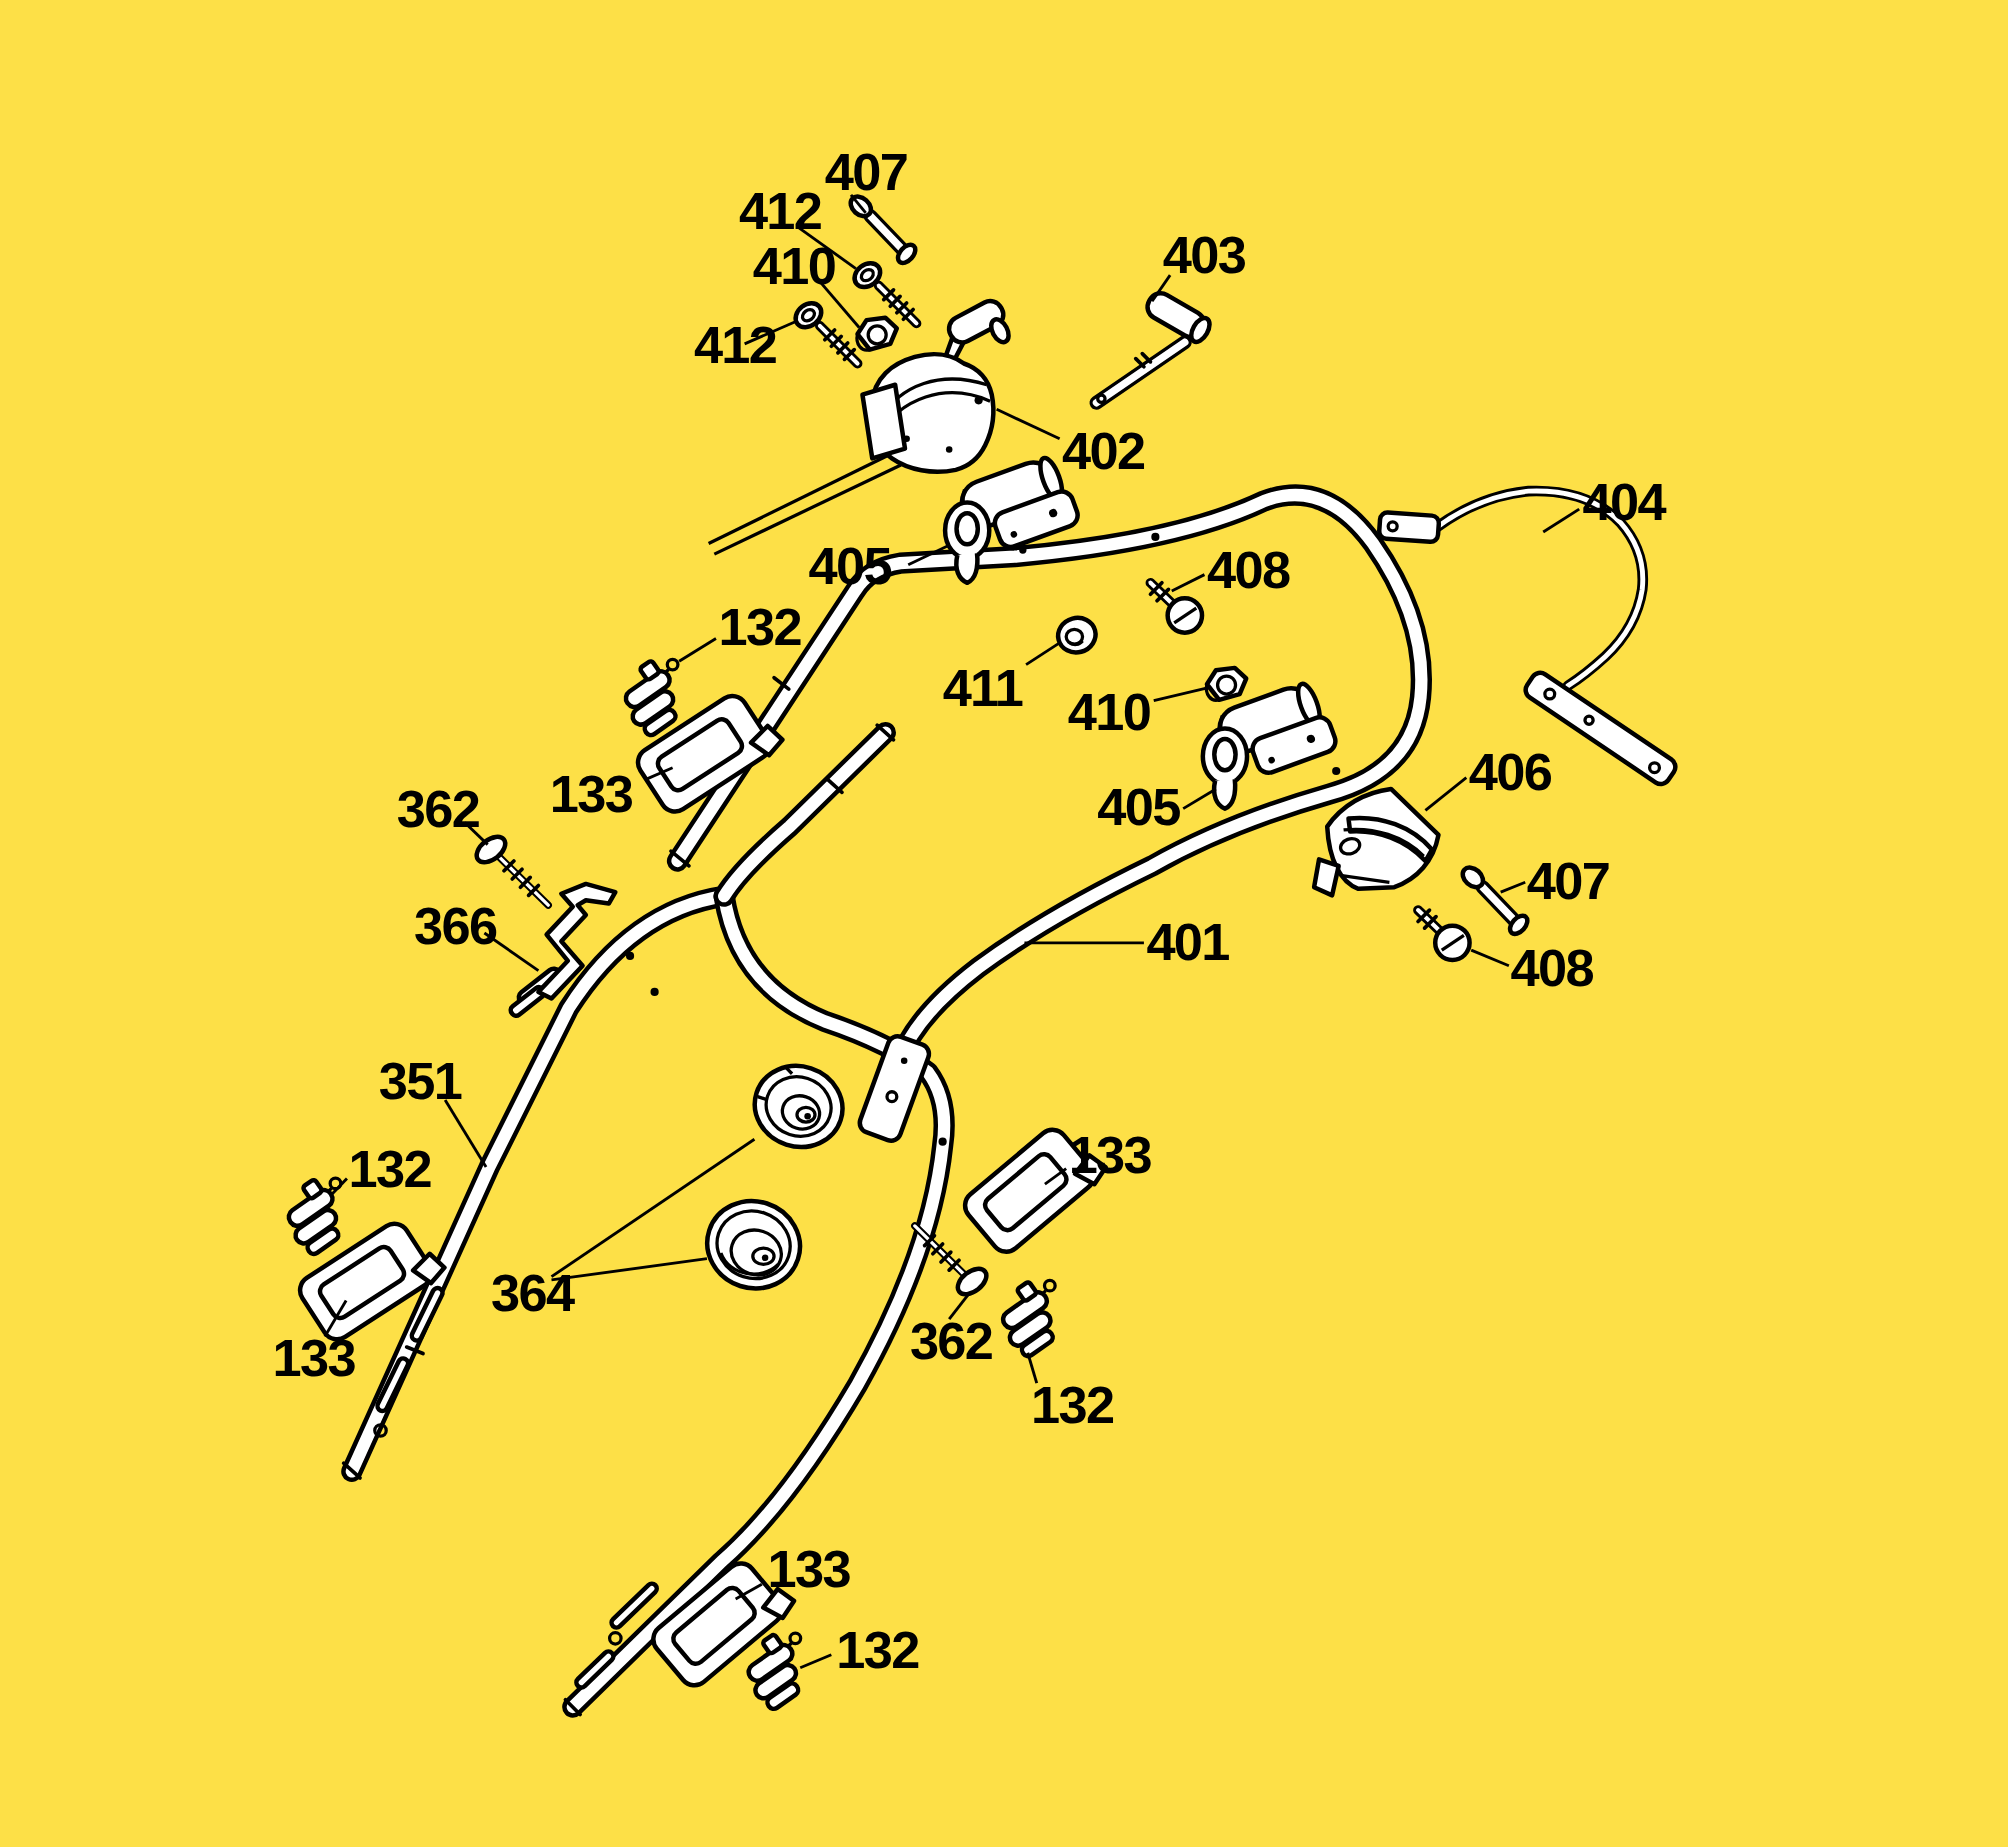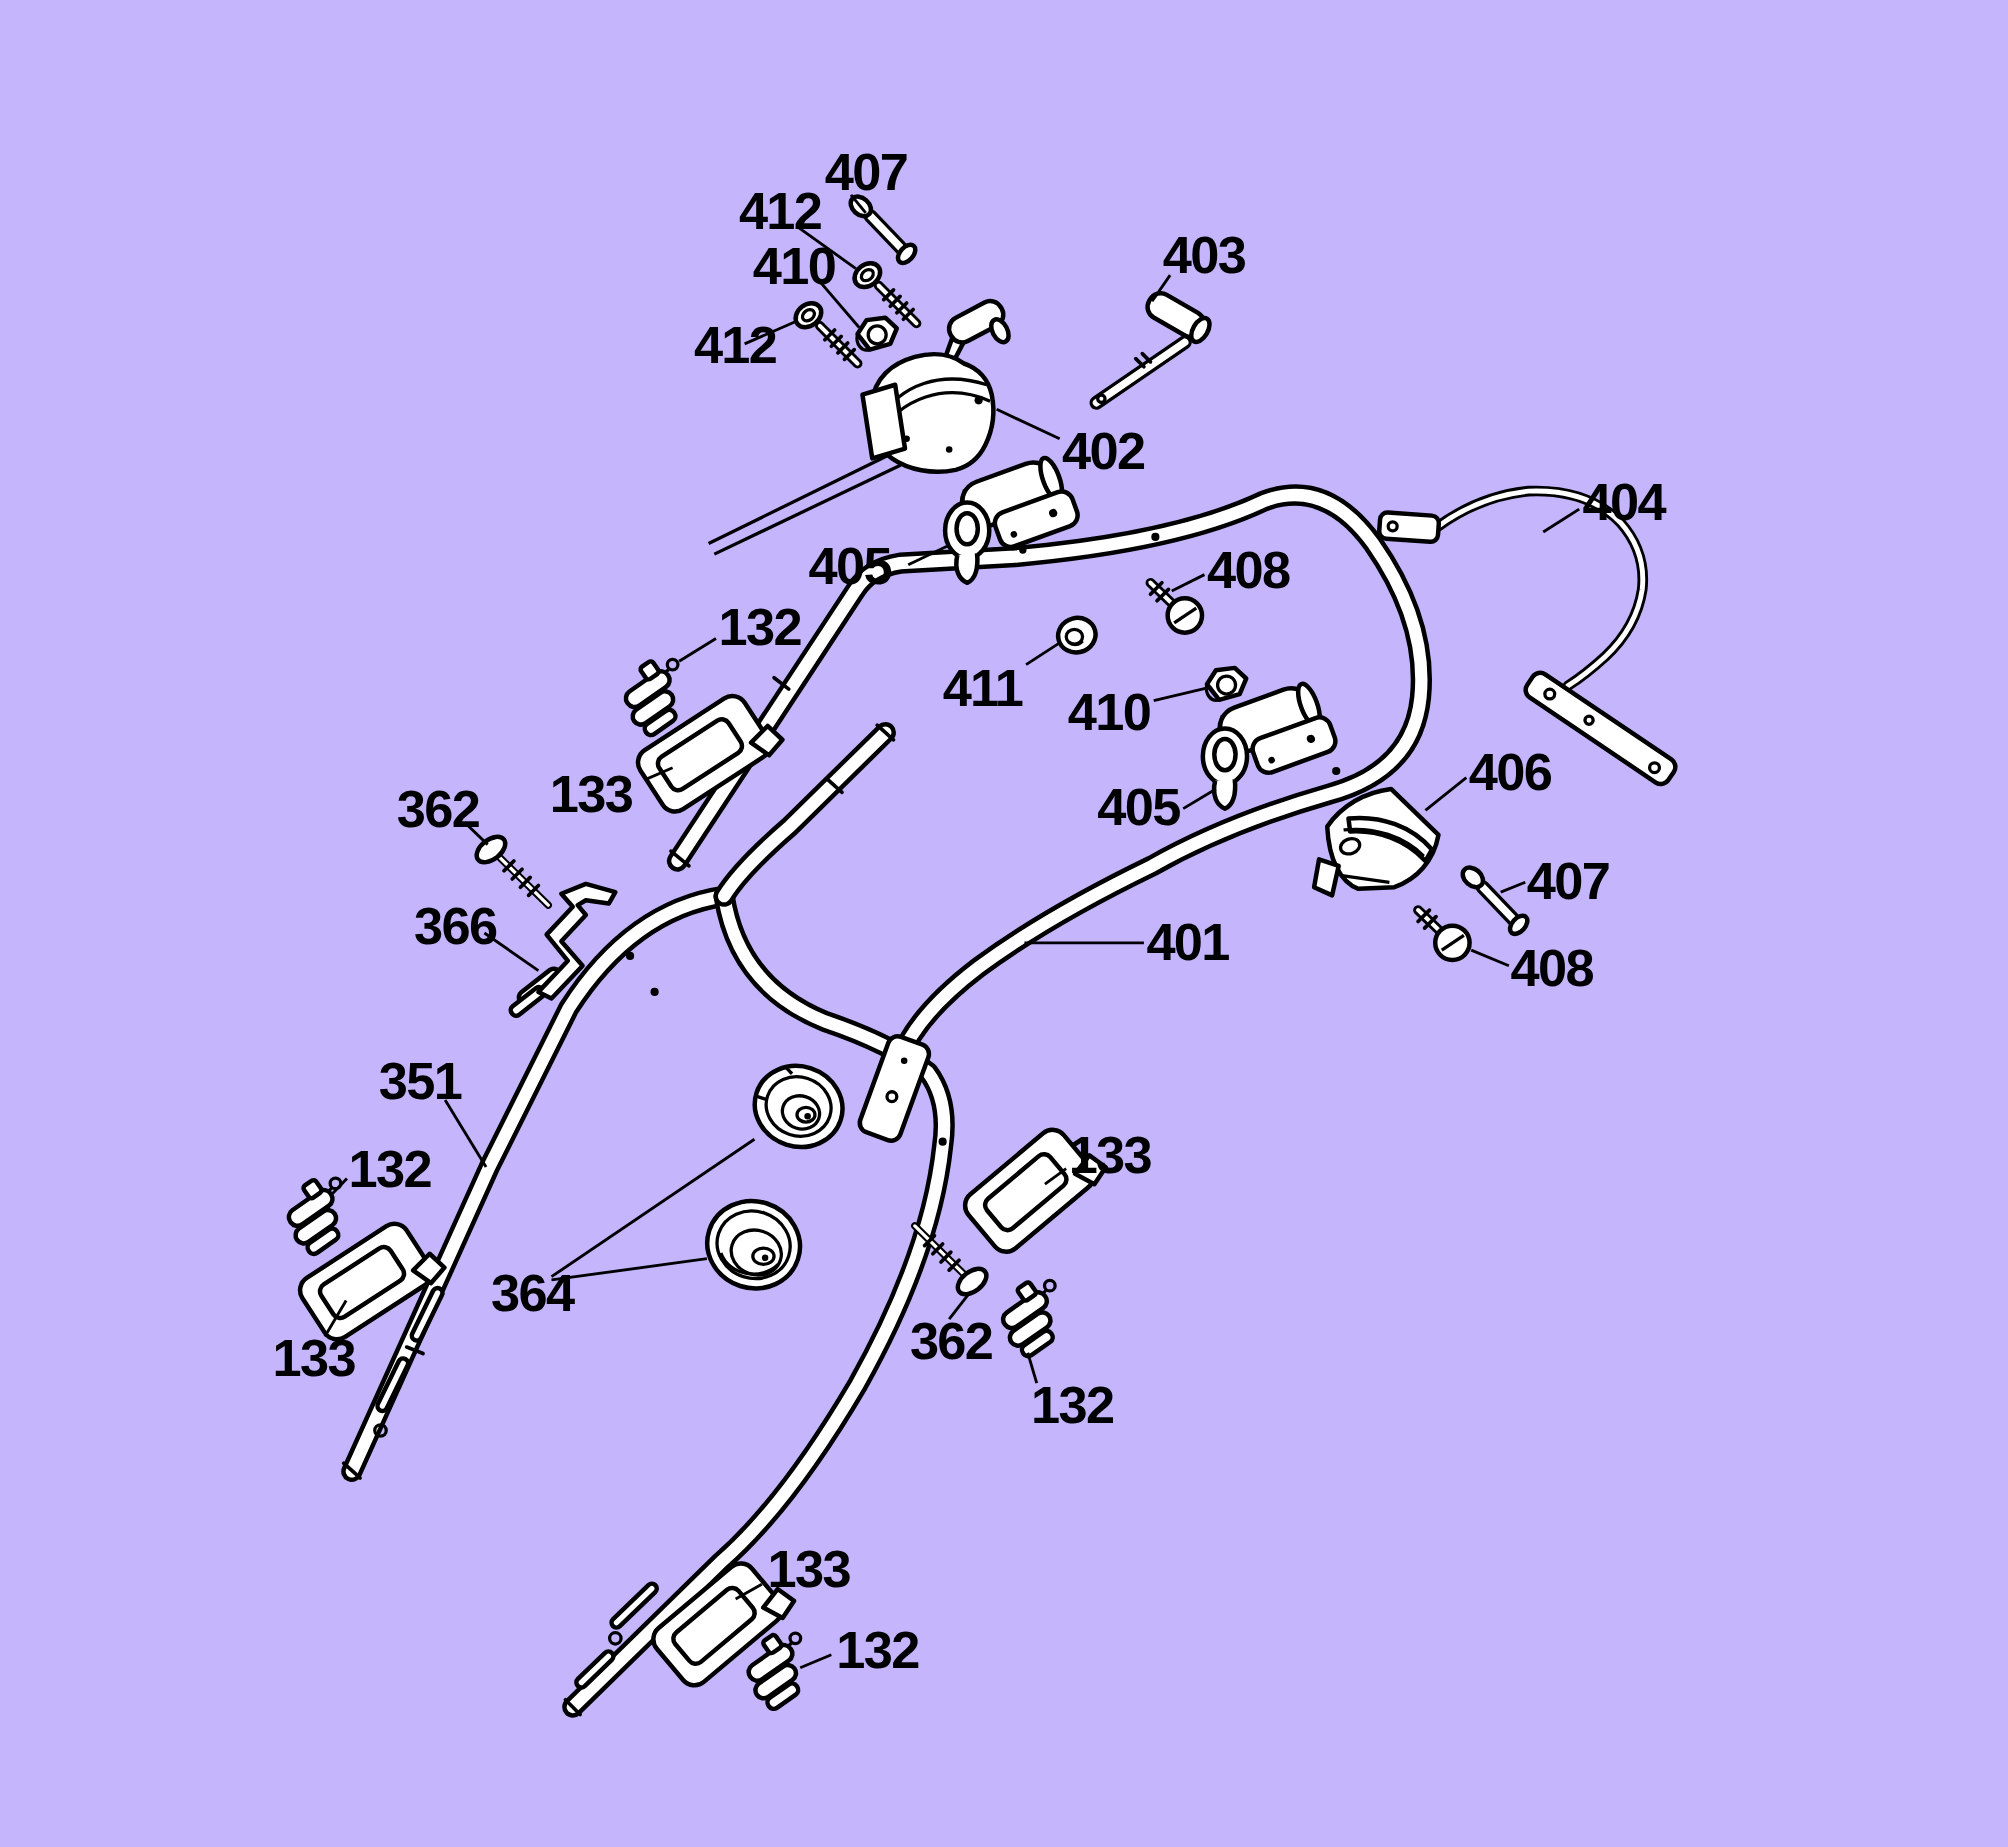--- a/index.html
+++ b/index.html
@@ -1,16 +1,16 @@
 <!DOCTYPE html>
 <html style="font-size:13px"><head>
 <meta charset="utf-8">
 <style>
   html,body{margin:0;padding:0;background:#fff;}
-  .stage{position:relative;width:2008px;height:1848px;background:#c4b5fd;overflow:hidden;}
+  .stage{position:relative;width:2008px;height:1848px;background:#fde047;overflow:hidden;}
   svg{position:absolute;left:0;top:0;}
   .w{fill:#fff;stroke:#000;stroke-width:5.5;stroke-linejoin:round;}
   .l2{fill:none;stroke:#000;stroke-width:4;}
   .tubeB{fill:none;stroke:#000;stroke-width:26;stroke-linejoin:round;stroke-linecap:round;}
   .tubeW{fill:none;stroke:#fff;stroke-width:15;stroke-linejoin:round;stroke-linecap:round;}
   .cabB{fill:none;stroke:#000;stroke-width:13;stroke-linecap:round;}
   .cabW{fill:none;stroke:#fff;stroke-width:6;stroke-linecap:round;}
   .barB{fill:none;stroke:#000;stroke-width:17;stroke-linecap:round;}
   .barW{fill:none;stroke:#fff;stroke-width:9;stroke-linecap:round;}
   .shB{fill:none;stroke:#000;stroke-width:12;stroke-linecap:round;}

